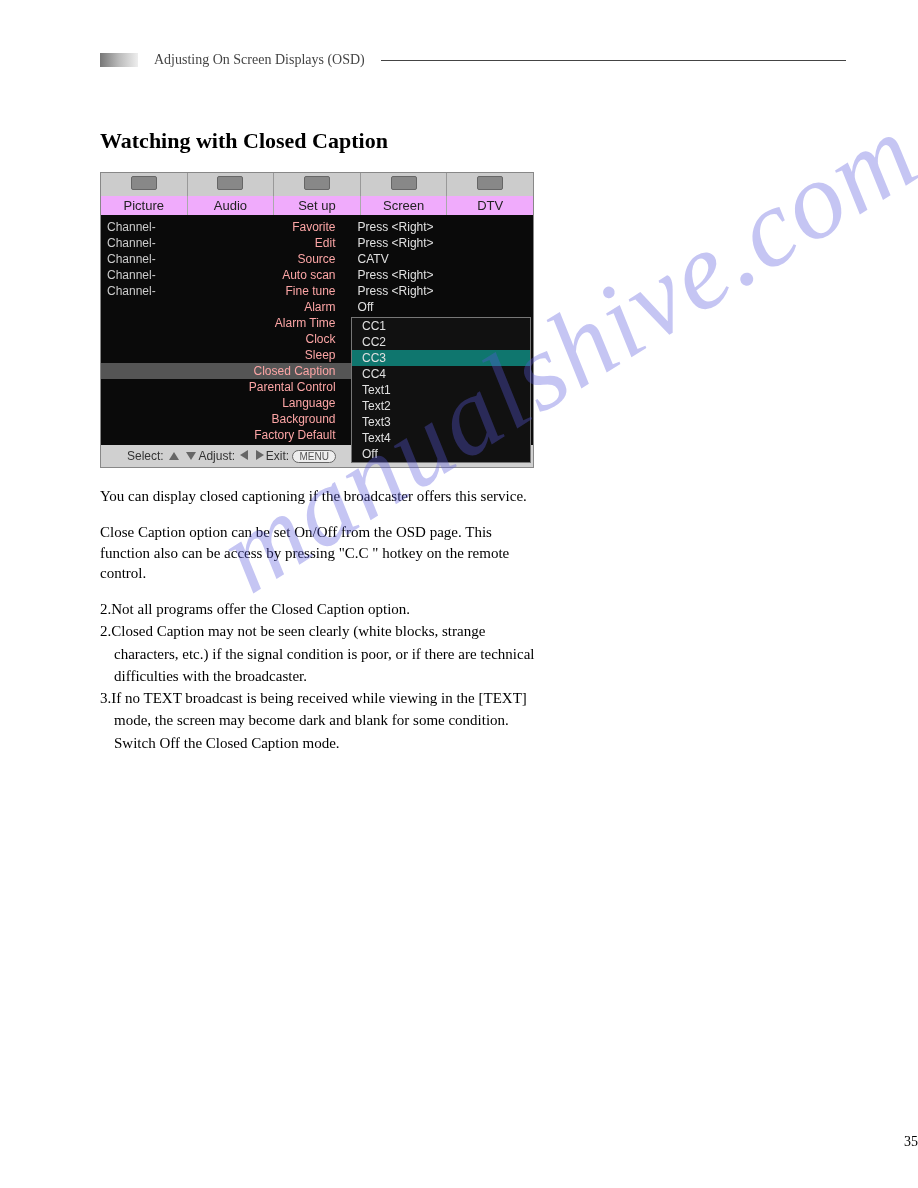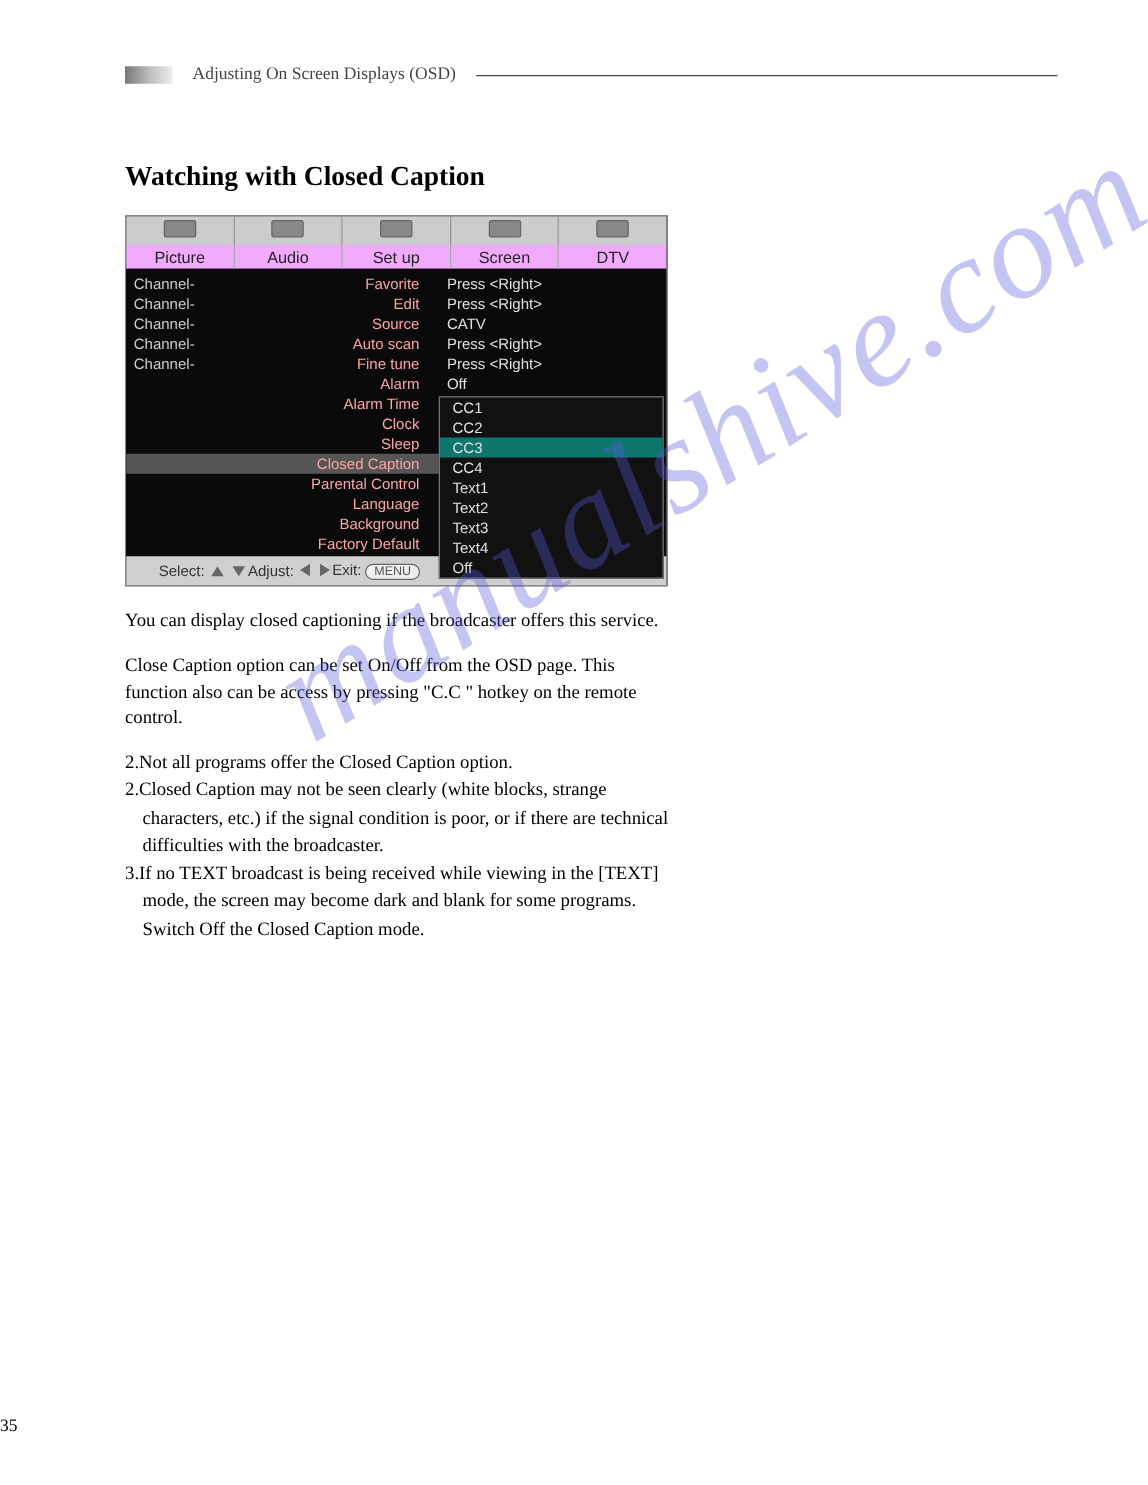--- a/index.html
+++ b/index.html
@@ -35,21 +35,21 @@
   .tri-down{border-left:5px solid transparent;border-right:5px solid transparent;border-top:8px solid #666;margin:0 2px}
   .tri-left{border-top:5px solid transparent;border-bottom:5px solid transparent;border-right:8px solid #666;margin:0 2px}
   .tri-right{border-top:5px solid transparent;border-bottom:5px solid transparent;border-left:8px solid #666;margin:0 2px}
   .menu-pill{display:inline-block;border:1px solid #666;border-radius:8px;padding:0 6px;font-size:10px;color:#555;background:#eee}
   
   .body-text{font-size:15px;line-height:1.35;margin-top:18px;max-width:560px}
   .body-text p{margin:0 0 16px 0}
   .list{margin-top:6px}
   .list-item{margin-bottom:2px}
   .list-sub{padding-left:14px}
-  .page-num{position:absolute;bottom:38px;left:0;right:0;text-align:left;font-size:14px}
+  .page-num{position:absolute;bottom:38px;left:0;right:0;text-align:right;font-size:14px}
   
   .wm{position:absolute;left:170px;top:290px;font-size:110px;color:rgba(90,90,220,0.35);font-style:italic;font-family:Georgia,'Times New Roman',serif;transform:rotate(-32deg);pointer-events:none;user-select:none;letter-spacing:2px}
 </style>
 </head>
 <body>
 
 <div class="page">
 
   <div class="header-row">
     <div class="header-mark"></div>
@@ -181,21 +181,21 @@
       <span>Close Caption option can be set On/Off from the OSD page. This</span><br>
       <span>function also can be access by pressing "C.C " hotkey on the remote</span><br>
       <span>control.</span>
     </p>
     <div class="list">
       <div class="list-item">2.Not all programs offer the Closed Caption option.</div>
       <div class="list-item">2.Closed Caption may not be seen clearly (white blocks, strange</div>
       <div class="list-item list-sub">characters, etc.) if the signal condition is poor, or if there are technical</div>
       <div class="list-item list-sub">difficulties with the broadcaster.</div>
       <div class="list-item">3.If no TEXT broadcast is being received while viewing in the [TEXT]</div>
-      <div class="list-item list-sub">mode, the screen may become dark and blank for some programs.</div>
+      <div class="list-item list-sub">mode, the screen may become dark and blank for some condition.</div>
       <div class="list-item list-sub">Switch Off the Closed Caption mode.</div>
     </div>
   </div>
 
   <div class="wm">manualshive.com</div>
 
   <div class="page-num">35</div>
 </div>
 
 </body></html>

